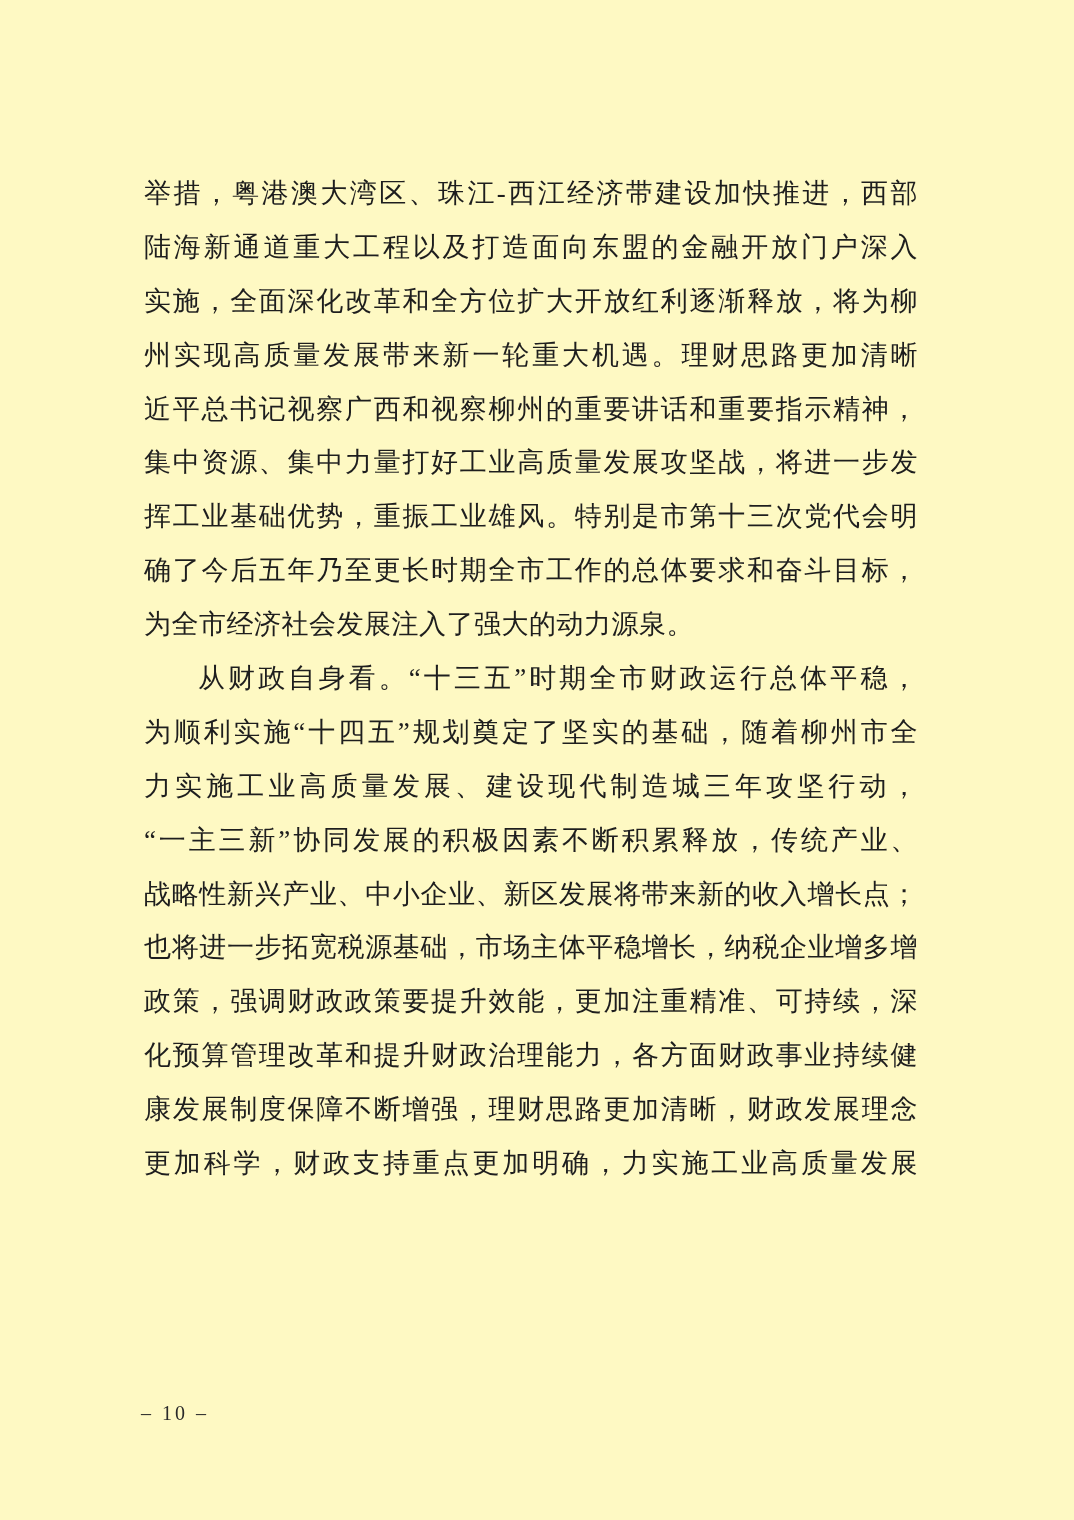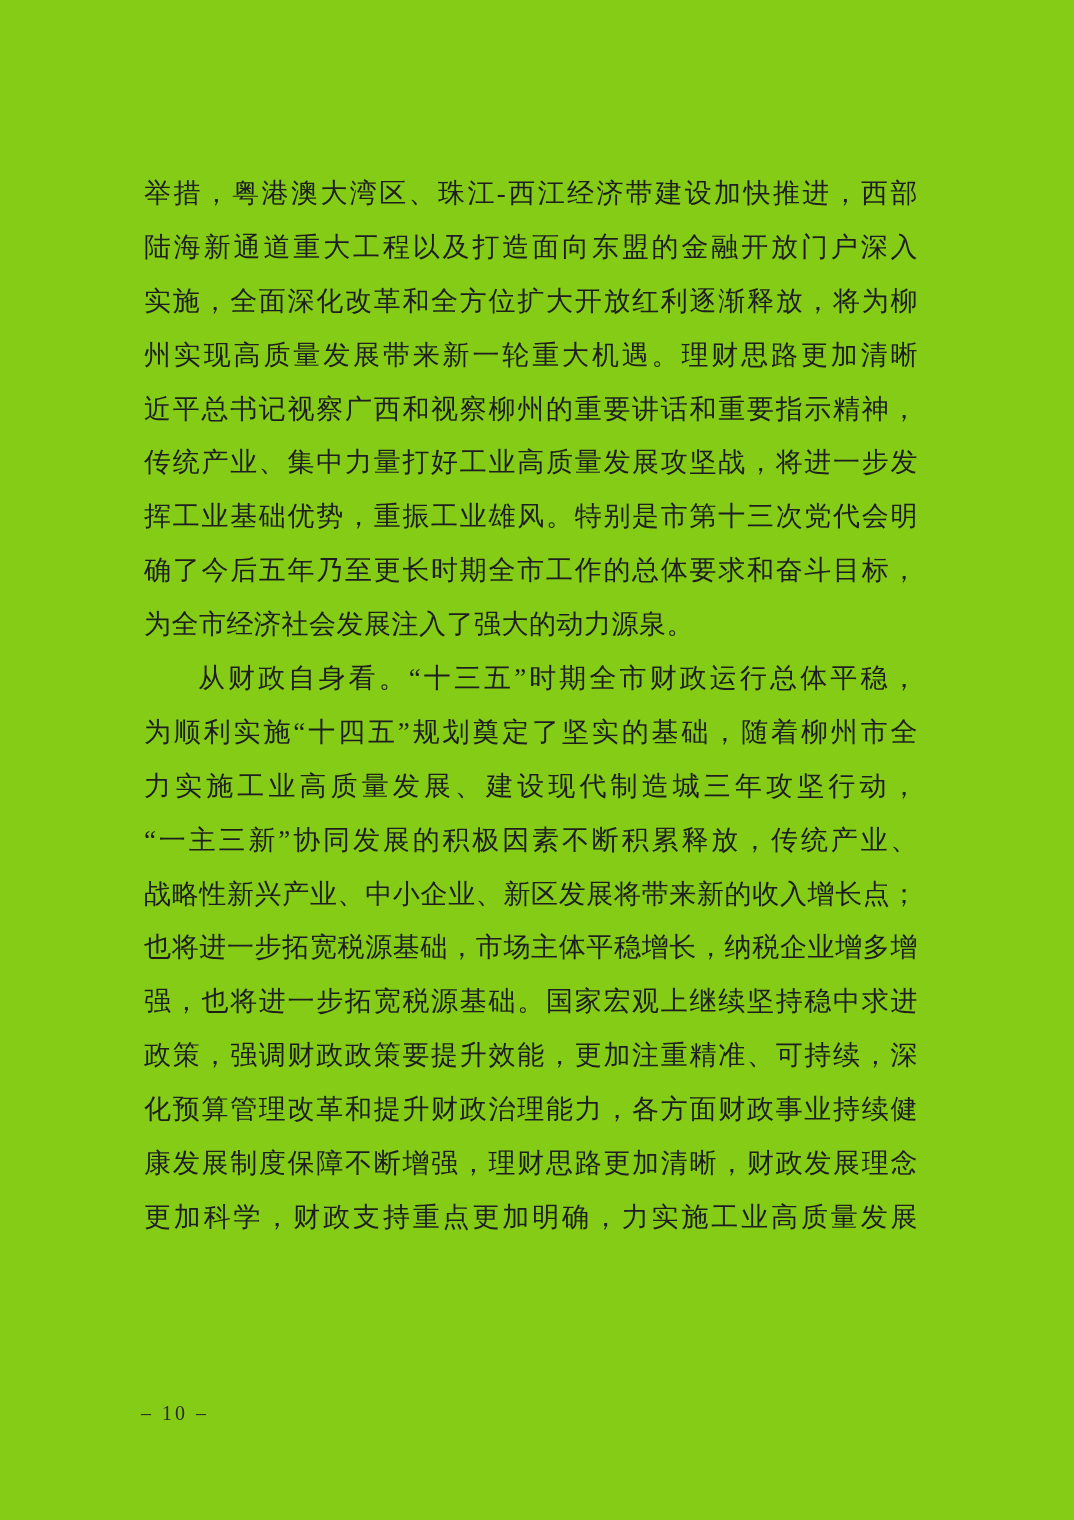--- a/index.html
+++ b/index.html
@@ -12,21 +12,21 @@
     height: 1520px;
     position: relative;
     font-family: "Liberation Serif", "DejaVu Serif", serif;
     color: #1e1e1e;
   }
   .page {
     position: absolute;
     left: 0; top: 0;
     width: 1074px;
     height: 1520px;
-    background: #84cc16;
+    background: #fef9c3;
     overflow: hidden;
   }
   .content {
     position: absolute;
     left: 144px;
     top: 167px;
     width: 774px;
   }
   .line {
     height: 53.9px;
@@ -61,34 +61,33 @@
 
 <div class="page">
   <div class="content">
 
     <div>
       <div class="line">举措，粤港澳大湾区、珠江-西江经济带建设加快推进，西部</div>
       <div class="line">陆海新通道重大工程以及打造面向东盟的金融开放门户深入</div>
       <div class="line">实施，全面深化改革和全方位扩大开放红利逐渐释放，将为柳</div>
       <div class="line">州实现高质量发展带来新一轮重大机遇。理财思路更加清晰</div>
       <div class="line">近平总书记视察广西和视察柳州的重要讲话和重要指示精神，</div>
-      <div class="line">传统产业、集中力量打好工业高质量发展攻坚战，将进一步发</div>
+      <div class="line">集中资源、集中力量打好工业高质量发展攻坚战，将进一步发</div>
       <div class="line">挥工业基础优势，重振工业雄风。特别是市第十三次党代会明</div>
       <div class="line">确了今后五年乃至更长时期全市工作的总体要求和奋斗目标，</div>
       <div class="line para-end">为全市经济社会发展注入了强大的动力源泉。</div>
     </div>
 
     <div>
       <div class="line indent">从财政自身看。“十三五”时期全市财政运行总体平稳，</div>
       <div class="line">为顺利实施“十四五”规划奠定了坚实的基础，随着柳州市全</div>
       <div class="line">力实施工业高质量发展、建设现代制造城三年攻坚行动，</div>
       <div class="line">“一主三新”协同发展的积极因素不断积累释放，传统产业、</div>
       <div class="line">战略性新兴产业、中小企业、新区发展将带来新的收入增长点；</div>
       <div class="line">也将进一步拓宽税源基础，市场主体平稳增长，纳税企业增多增</div>
-      <div class="line">强，也将进一步拓宽税源基础。国家宏观上继续坚持稳中求进</div>
       <div class="line">政策，强调财政政策要提升效能，更加注重精准、可持续，深</div>
       <div class="line">化预算管理改革和提升财政治理能力，各方面财政事业持续健</div>
       <div class="line">康发展制度保障不断增强，理财思路更加清晰，财政发展理念</div>
       <div class="line">更加科学，财政支持重点更加明确，力实施工业高质量发展</div>
     </div>
 
   </div>
 
   <div class="page-number">– 10 –</div>
 </div>

